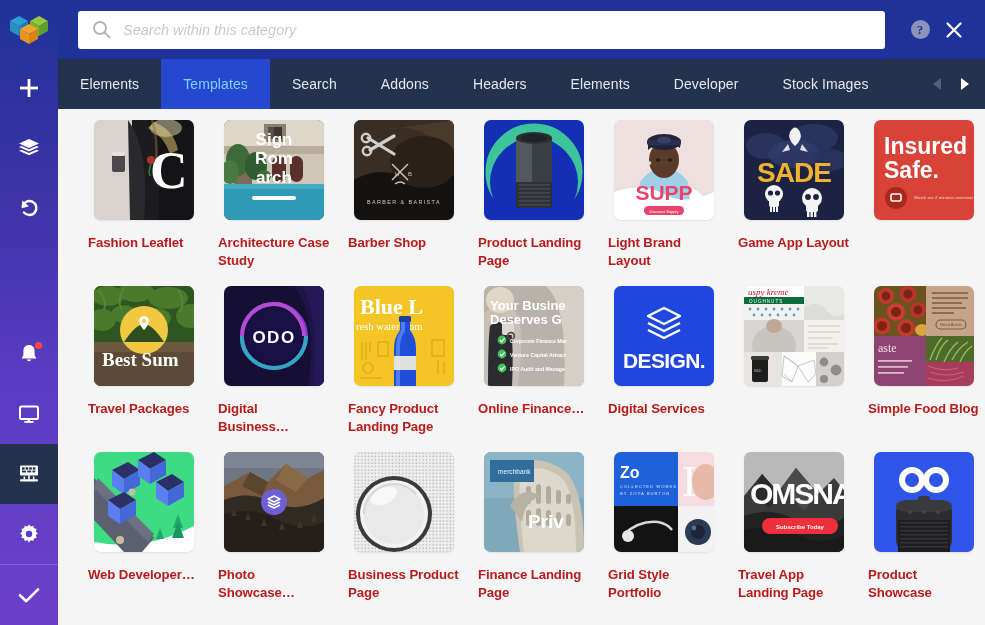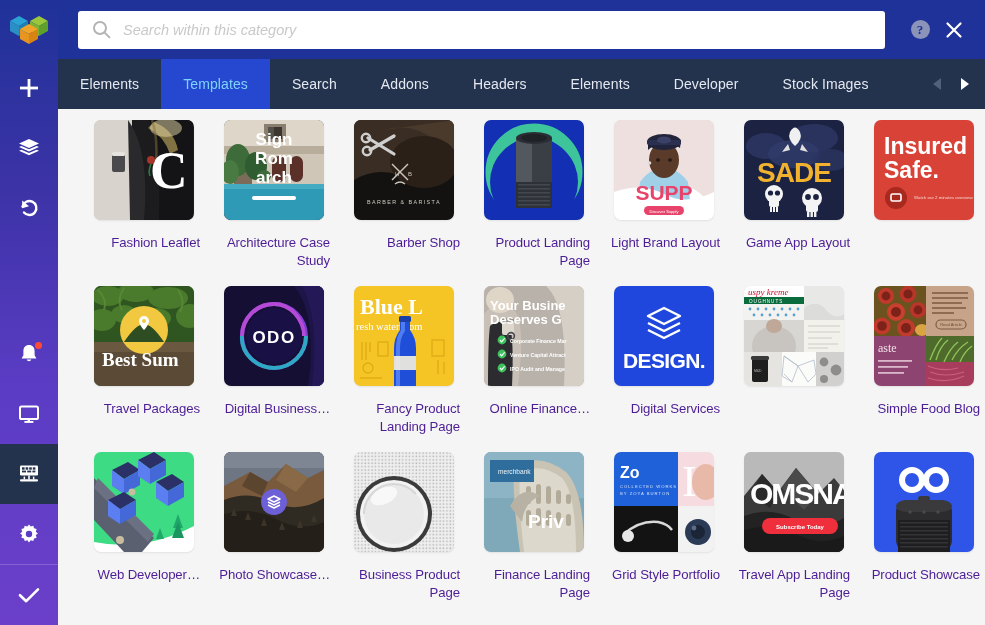--- a/index.html
+++ b/index.html
@@ -93,23 +93,23 @@
     padding-left: 21px;
     row-gap: 0px;
   }
   .card { width: 130px; padding-top: 0px; display: flex; flex-direction: column; align-items: center; }
   .thumb {
     width: 100px; height: 100px; border-radius: 7px; overflow: hidden;
     position: relative; background: #ddd; box-shadow: 0 1px 2px rgba(0,0,0,.08);
   }
   .thumb svg { display: block; width: 100px; height: 100px; }
   .card-label {
-    margin-top: 14px; width: 112px; text-align: right;
-    font-size: 13.2px; line-height: 18px; color: #4c1d95;
-    font-weight: normal; letter-spacing: -.1px;
+    margin-top: 14px; width: 112px; text-align: left;
+    font-size: 13.2px; line-height: 18px; color: #b91c1c;
+    font-weight: bold; letter-spacing: -.1px;
     height: 36px; overflow: hidden;
   }
   
   .grid .card { margin-bottom: 16px; }
 </style>
 </head>
 <body>
 
 <div id="app">
 

